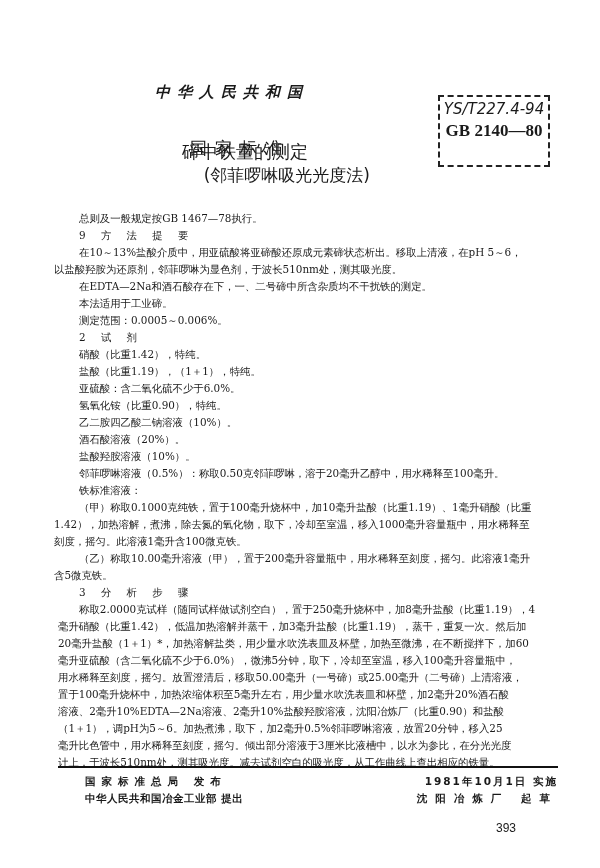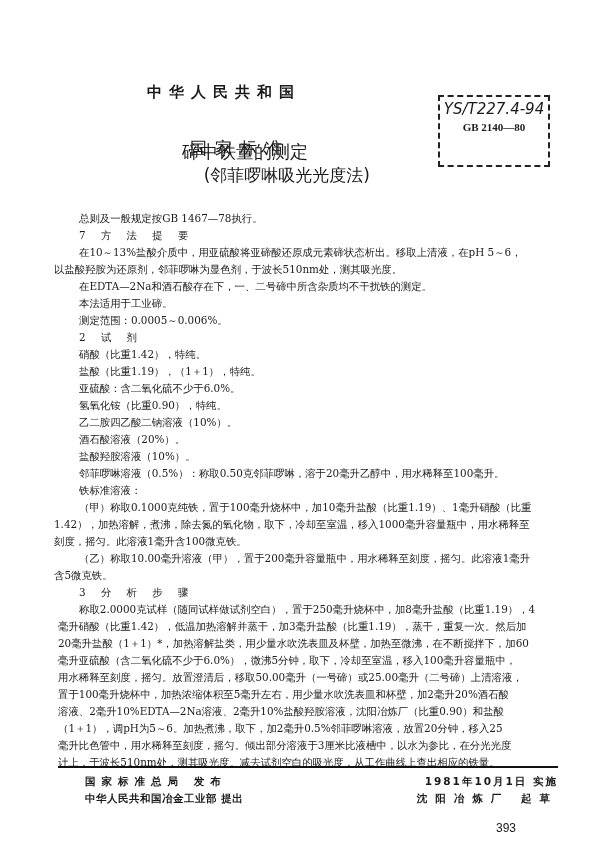--- a/index.html
+++ b/index.html
@@ -3,23 +3,23 @@
 <meta charset="utf-8">
 <style>
   html, body { margin: 0; padding: 0; background: #ffffff; }
   body {
     width: 600px; height: 868px; position: relative; overflow: hidden;
     font-family: "DejaVu Serif", "Liberation Serif", serif;
     color: #1a1a1a;
   }
   .abs { position: absolute; }
   .hdr-country {
-    left: 124px; top: 83px; width: 200px; text-align: center;
+    left: 132px; top: 83px; width: 200px; text-align: center;
     font-family: "DejaVu Sans", sans-serif; font-weight: bold;
-    font-size: 15px; letter-spacing: 7px;
+    font-size: 15px; letter-spacing: 7px; font-style: italic;
   }
   .hdr-std {
     left: 140px; top: 109px; width: 200px; text-align: center;
     font-family: "DejaVu Sans", sans-serif;
     font-size: 17px; letter-spacing: 8px; margin-top: 28px;
   }
   .title {
     left: 120px; top: 140px; width: 250px; text-align: center;
     font-family: "DejaVu Sans", sans-serif; font-size: 18px;
   }
@@ -31,21 +31,21 @@
     left: 438px; top: 95px; width: 112px; height: 72px;
     border: 2px dashed #222; box-sizing: border-box;
   }
   .stdbox .hand {
     position: absolute; left: 0; top: 3px; width: 108px; text-align: center;
     font-family: "DejaVu Sans", sans-serif; font-style: italic;
     font-size: 15px; letter-spacing: 0px; font-weight: 300;
   }
   .stdbox .gb {
     position: absolute; left: 0; top: 24px; width: 108px; text-align: center;
-    font-family: "Liberation Serif", serif; font-weight: bold; font-size: 11px;
+    font-family: "Liberation Serif", serif; font-weight: bold; font-size: 17px;
   }
   .body-text {
     left: 58px; top: 210px; width: 500px;
     font-size: 10.4px; line-height: 17px;
   }
   .body-text p { margin: 0; white-space: nowrap; }
   .body-text .ind { padding-left: 21px; }
   .body-text .sec { padding-left: 21px; letter-spacing: 6px; }
   .body-text .out { margin-left: -4px; }
   .rule {
@@ -71,21 +71,21 @@
 <div class="abs title">碲中铁量的测定</div>
 <div class="abs subtitle">(邻菲啰啉吸光光度法)</div>
 
 <div class="abs stdbox">
   <div class="hand">YS/T227.4-94</div>
   <div class="gb">GB 2140—80</div>
 </div>
 
 <div class="abs body-text">
   <p class="ind">总则及一般规定按GB 1467—78执行。</p>
-  <p class="sec">7 方 法 提 要</p>
+  <p class="sec">9 方 法 提 要</p>
   <p class="ind">在10～13%盐酸介质中，用亚硫酸将亚碲酸还原成元素碲状态析出。移取上清液，在pH 5～6，</p>
   <p class="out">以盐酸羟胺为还原剂，邻菲啰啉为显色剂，于波长510nm处，测其吸光度。</p>
   <p class="ind">在EDTA—2Na和酒石酸存在下，一、二号碲中所含杂质均不干扰铁的测定。</p>
   <p class="ind">本法适用于工业碲。</p>
   <p class="ind">测定范围：0.0005～0.006%。</p>
   <p class="sec">2 试 剂</p>
   <p class="ind">硝酸（比重1.42），特纯。</p>
   <p class="ind">盐酸（比重1.19），（1＋1），特纯。</p>
   <p class="ind">亚硫酸：含二氧化硫不少于6.0%。</p>
   <p class="ind">氢氧化铵（比重0.90），特纯。</p>

